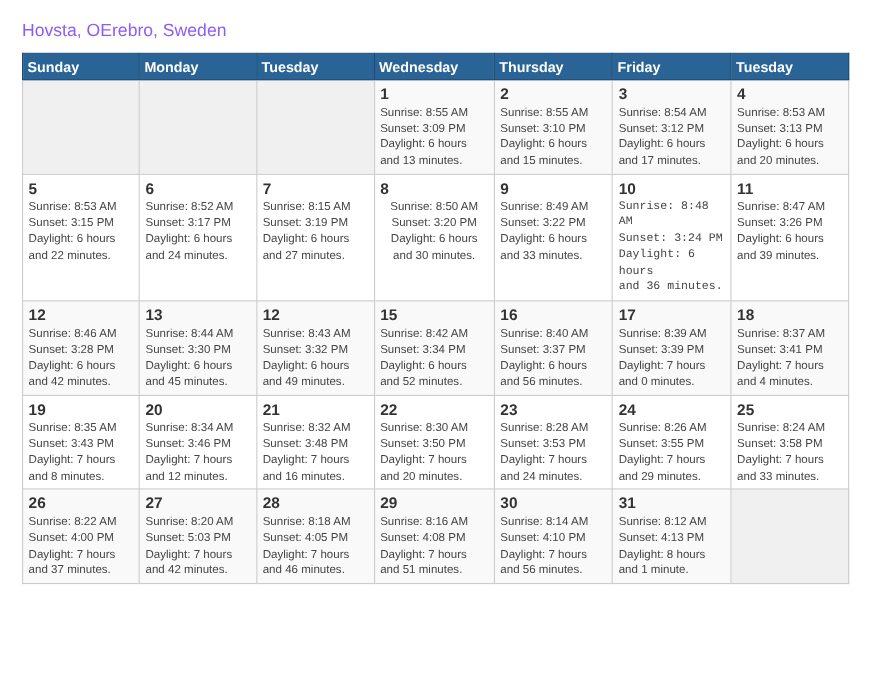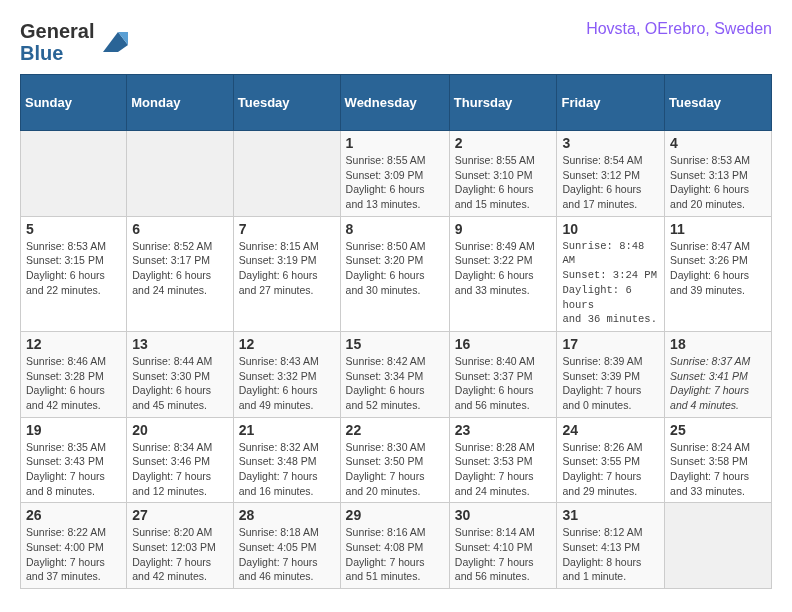--- a/index.html
+++ b/index.html
@@ -53,21 +53,21 @@
       color: #8b5cf6;
     }
     .calendar {
       width: 100%;
       border-collapse: collapse;
       font-size: 11px;
     }
     .calendar thead tr th {
       background: #2a6496;
       color: #fff;
-      padding: 20px 4px;
+      padding: 4px 4px;
       text-align: left;
       font-size: 13px;
       font-weight: bold;
       border: 1px solid #1e4d77;
     }
     .calendar tbody tr td {
       border: 1px solid #ccc;
       vertical-align: top;
       padding: 4px 5px;
       width: 113px;
@@ -90,30 +90,20 @@
       font-size: 10.5px;
     }
     .empty-cell {
       background: #f0f0f0 !important;
     }
   </style>
 </head>
 <body>
 
 <div class="header">
-  <div class="logo">
-    <div class="logo-text">
-      <span class="logo-general">General</span>
-      <span class="logo-blue">Blue</span>
-    </div>
-    <svg class="logo-icon" viewBox="0 0 30 30">
-      <polygon points="5,25 20,5 30,18 20,25" fill="#2a6496"></polygon>
-      <polygon points="20,5 30,18 30,5" fill="#5a9fd4"></polygon>
-    </svg>
-  </div>
   <div class="title-block">
     <div class="location">Hovsta, OErebro, Sweden</div>
   </div>
 </div>
 
 <table class="calendar">
   <thead>
     <tr>
     <th>Sunday</th>
         <th>Monday</th>
@@ -175,21 +165,21 @@
         </td>
         <td>
           <div class="day-number">7</div>
           <div class="day-info" style="white-space: pre-line;">Sunrise: 8:15 AM
 Sunset: 3:19 PM
 Daylight: 6 hours
 and 27 minutes.</div>
         </td>
         <td>
           <div class="day-number">8</div>
-          <div class="day-info" style="white-space: pre-line;">Sunrise: 8:50 AM
+          <div class="day-info" style="white-space: pre-line; text-align: center;">Sunrise: 8:50 AM
 Sunset: 3:20 PM
 Daylight: 6 hours
 and 30 minutes.</div>
         </td>
         <td>
           <div class="day-number">9</div>
           <div class="day-info" style="white-space: pre-line;">Sunrise: 8:49 AM
 Sunset: 3:22 PM
 Daylight: 6 hours
 and 33 minutes.</div>
@@ -247,21 +237,21 @@
         </td>
         <td>
           <div class="day-number">17</div>
           <div class="day-info" style="white-space: pre-line;">Sunrise: 8:39 AM
 Sunset: 3:39 PM
 Daylight: 7 hours
 and 0 minutes.</div>
         </td>
         <td>
           <div class="day-number">18</div>
-          <div class="day-info" style="white-space: pre-line; font-style: italic;">Sunrise: 8:37 AM
+          <div class="day-info" style="white-space: pre-line;">Sunrise: 8:37 AM
 Sunset: 3:41 PM
 Daylight: 7 hours
 and 4 minutes.</div>
         </td>
       </tr>
       <tr>
         <td>
           <div class="day-number">19</div>
           <div class="day-info" style="white-space: pre-line;">Sunrise: 8:35 AM
 Sunset: 3:43 PM
@@ -315,21 +305,21 @@
         <td>
           <div class="day-number">26</div>
           <div class="day-info" style="white-space: pre-line;">Sunrise: 8:22 AM
 Sunset: 4:00 PM
 Daylight: 7 hours
 and 37 minutes.</div>
         </td>
         <td>
           <div class="day-number">27</div>
           <div class="day-info" style="white-space: pre-line;">Sunrise: 8:20 AM
-Sunset: 12:03 PM
+Sunset: 5:03 PM
 Daylight: 7 hours
 and 42 minutes.</div>
         </td>
         <td>
           <div class="day-number">28</div>
           <div class="day-info" style="white-space: pre-line;">Sunrise: 8:18 AM
 Sunset: 4:05 PM
 Daylight: 7 hours
 and 46 minutes.</div>
         </td>

